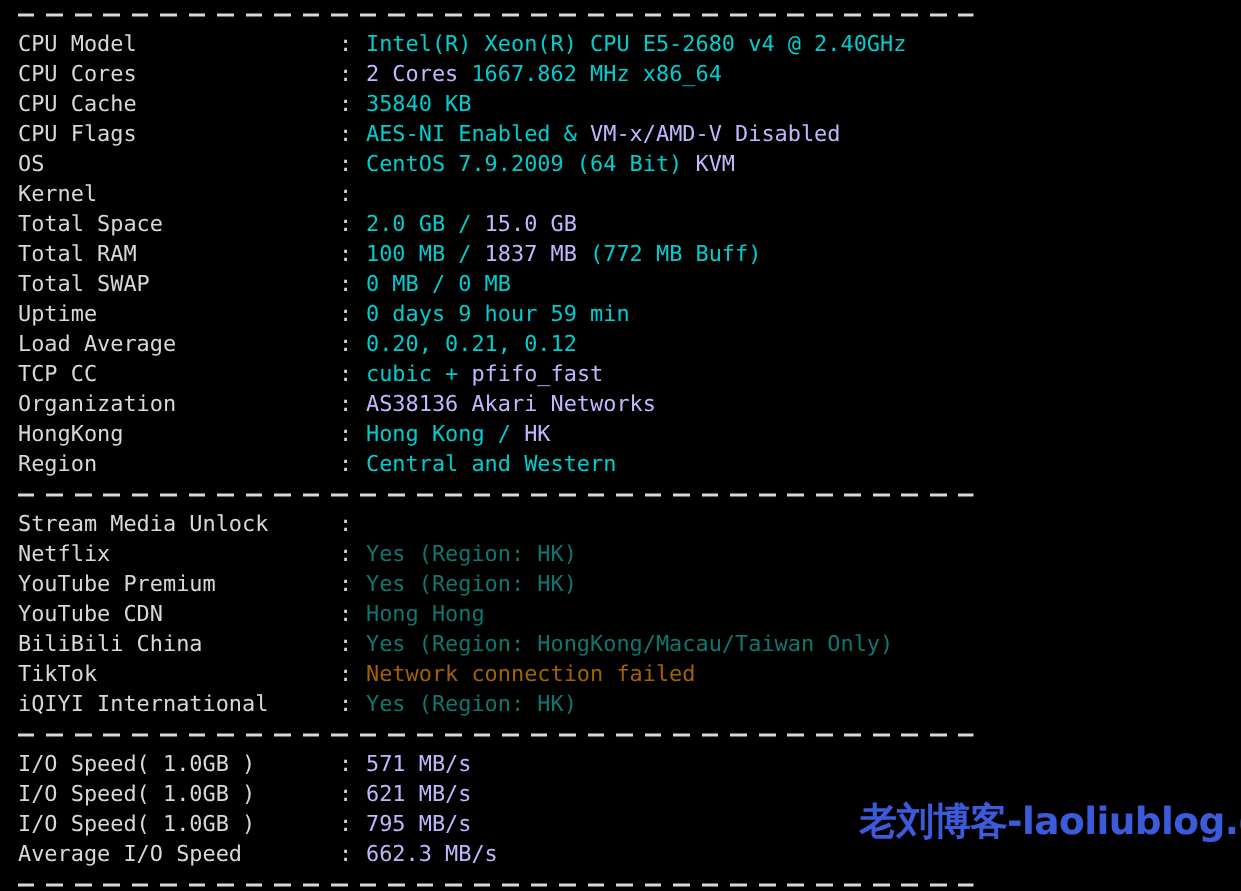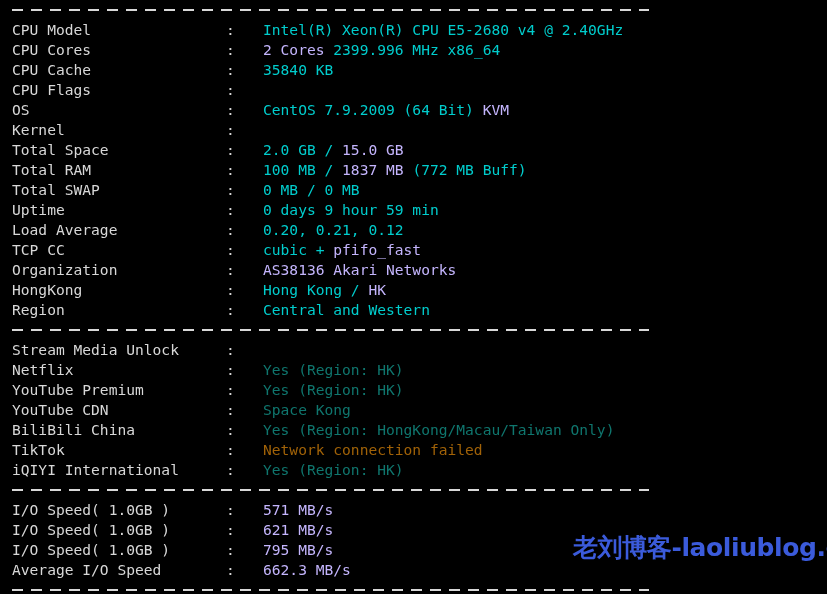--- a/index.html
+++ b/index.html
@@ -69,21 +69,20 @@
     position: absolute;
     left: 226px;
     top: 0;
     color: #d8d8d8;
   }
   .value {
     position: absolute;
     left: 244px;
     top: 0;
     white-space: pre;
-    margin-left: 19px;
   }
 
   .c-cyan   { color: #00cdcd; }
   .c-yellow { color: #c4b5fd; }
   .c-green  { color: #0f766e; }
   .c-red    { color: #a16207; }
 
   #watermark {
     position: absolute;
     left: 573px;
@@ -98,41 +97,41 @@
   }
 </style>
 </head>
 <body>
 
 <div id="terminal">
   <div id="content">
       <div class="sep"></div>
       <div class="rows">
         <div class="row"><span class="label">CPU Model</span><span class="colon">:</span><span class="value"><span class="c-cyan">Intel(R) Xeon(R) CPU E5-2680 v4 @ 2.40GHz</span></span></div>
-        <div class="row"><span class="label">CPU Cores</span><span class="colon">:</span><span class="value"><span class="c-yellow">2 Cores </span><span class="c-cyan">2399.996 MHz x86_64</span></span></div>
+        <div class="row"><span class="label">CPU Cores</span><span class="colon">:</span><span class="value"><span class="c-yellow">2 Cores </span><span class="c-cyan">1667.862 MHz x86_64</span></span></div>
         <div class="row"><span class="label">CPU Cache</span><span class="colon">:</span><span class="value"><span class="c-cyan">35840 KB</span></span></div>
-        <div class="row"><span class="label">CPU Flags</span><span class="colon">:</span></div>
+        <div class="row"><span class="label">CPU Flags</span><span class="colon">:</span><span class="value"><span class="c-cyan">AES-NI Enabled </span><span class="c-cyan">&amp; </span><span class="c-yellow">VM-x/AMD-V Disabled</span></span></div>
         <div class="row"><span class="label">OS</span><span class="colon">:</span><span class="value"><span class="c-cyan">CentOS 7.9.2009 (64 Bit) </span><span class="c-yellow">KVM</span></span></div>
         <div class="row"><span class="label">Kernel</span><span class="colon">:</span></div>
         <div class="row"><span class="label">Total Space</span><span class="colon">:</span><span class="value"><span class="c-cyan">2.0 GB / </span><span class="c-yellow">15.0 GB</span></span></div>
         <div class="row"><span class="label">Total RAM</span><span class="colon">:</span><span class="value"><span class="c-cyan">100 MB / </span><span class="c-yellow">1837 MB </span><span class="c-cyan">(772 MB Buff)</span></span></div>
         <div class="row"><span class="label">Total SWAP</span><span class="colon">:</span><span class="value"><span class="c-cyan">0 MB / 0 MB</span></span></div>
         <div class="row"><span class="label">Uptime</span><span class="colon">:</span><span class="value"><span class="c-cyan">0 days 9 hour 59 min</span></span></div>
         <div class="row"><span class="label">Load Average</span><span class="colon">:</span><span class="value"><span class="c-cyan">0.20, 0.21, 0.12</span></span></div>
         <div class="row"><span class="label">TCP CC</span><span class="colon">:</span><span class="value"><span class="c-cyan">cubic + </span><span class="c-yellow">pfifo_fast</span></span></div>
         <div class="row"><span class="label">Organization</span><span class="colon">:</span><span class="value"><span class="c-yellow">AS38136 Akari Networks</span></span></div>
         <div class="row"><span class="label">HongKong</span><span class="colon">:</span><span class="value"><span class="c-cyan">Hong Kong / </span><span class="c-yellow">HK</span></span></div>
         <div class="row"><span class="label">Region</span><span class="colon">:</span><span class="value"><span class="c-cyan">Central and Western</span></span></div>
       </div>
       <div class="sep"></div>
       <div class="rows">
         <div class="row"><span class="label">Stream Media Unlock</span><span class="colon">:</span></div>
         <div class="row"><span class="label">Netflix</span><span class="colon">:</span><span class="value"><span class="c-green">Yes (Region: HK)</span></span></div>
         <div class="row"><span class="label">YouTube Premium</span><span class="colon">:</span><span class="value"><span class="c-green">Yes (Region: HK)</span></span></div>
-        <div class="row"><span class="label">YouTube CDN</span><span class="colon">:</span><span class="value"><span class="c-green">Space Kong</span></span></div>
+        <div class="row"><span class="label">YouTube CDN</span><span class="colon">:</span><span class="value"><span class="c-green">Hong Hong</span></span></div>
         <div class="row"><span class="label">BiliBili China</span><span class="colon">:</span><span class="value"><span class="c-green">Yes (Region: HongKong/Macau/Taiwan Only)</span></span></div>
         <div class="row"><span class="label">TikTok</span><span class="colon">:</span><span class="value"><span class="c-red">Network connection failed</span></span></div>
         <div class="row"><span class="label">iQIYI International</span><span class="colon">:</span><span class="value"><span class="c-green">Yes (Region: HK)</span></span></div>
       </div>
       <div class="sep"></div>
       <div class="rows">
         <div class="row"><span class="label">I/O Speed( 1.0GB )</span><span class="colon">:</span><span class="value"><span class="c-yellow">571 MB/s</span></span></div>
         <div class="row"><span class="label">I/O Speed( 1.0GB )</span><span class="colon">:</span><span class="value"><span class="c-yellow">621 MB/s</span></span></div>
         <div class="row"><span class="label">I/O Speed( 1.0GB )</span><span class="colon">:</span><span class="value"><span class="c-yellow">795 MB/s</span></span></div>
         <div class="row"><span class="label">Average I/O Speed</span><span class="colon">:</span><span class="value"><span class="c-yellow">662.3 MB/s</span></span></div>

